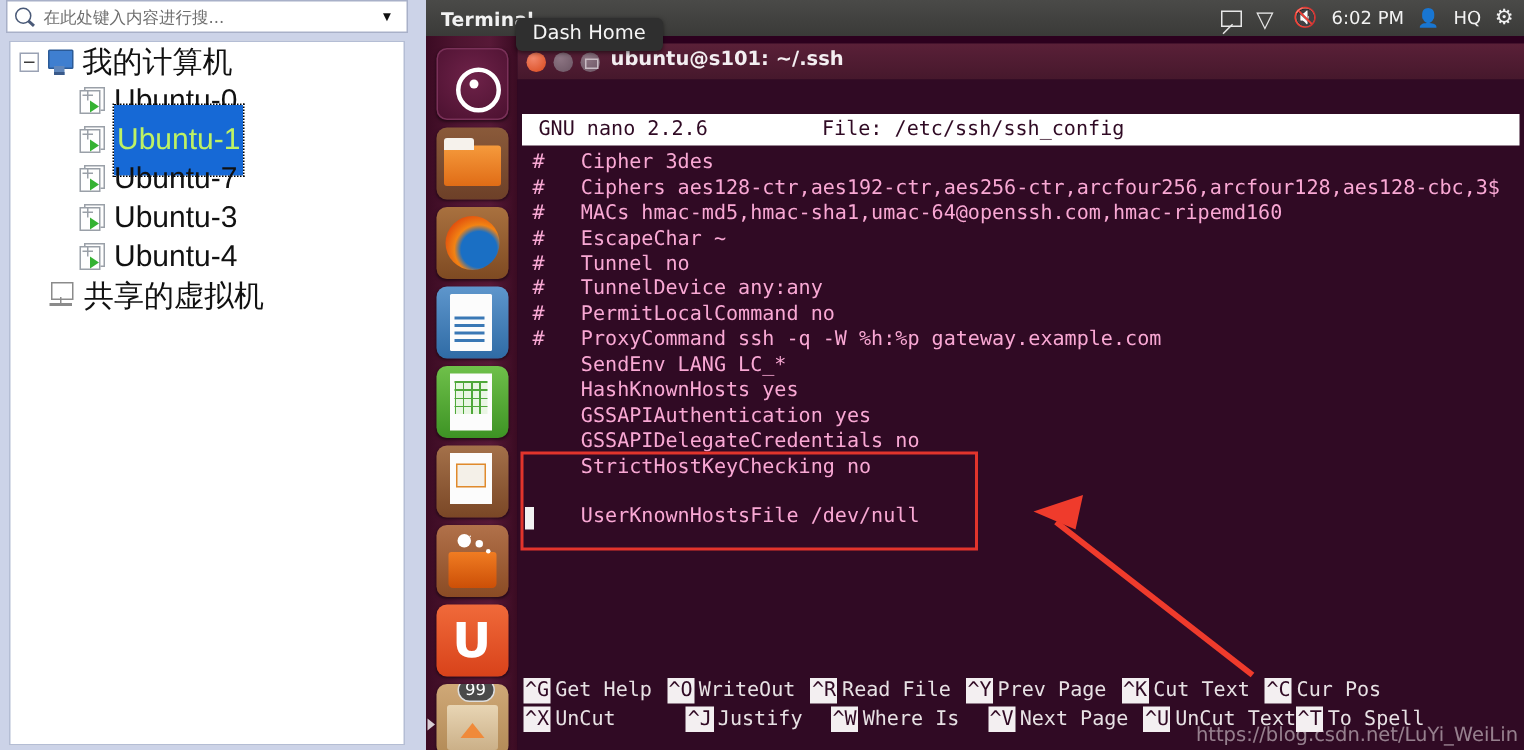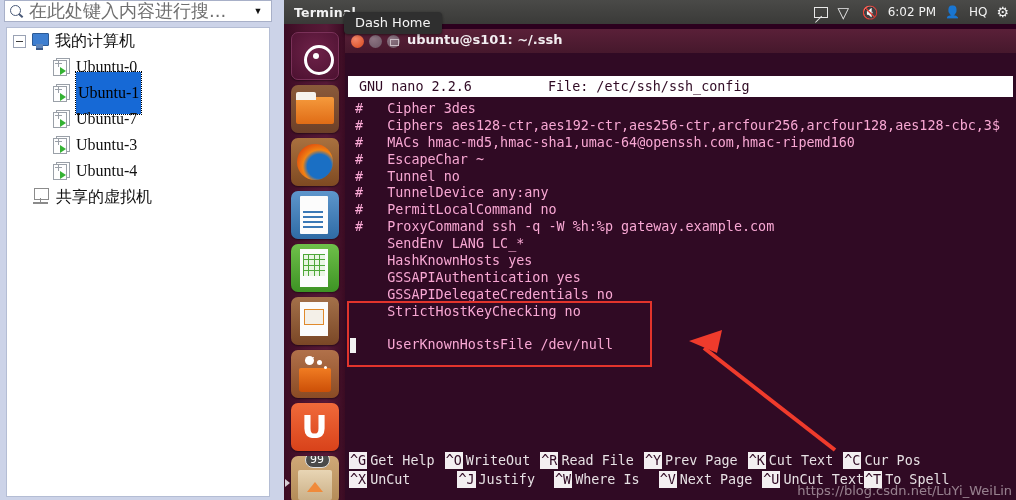--- a/index.html
+++ b/index.html
@@ -12,34 +12,34 @@
                  background:#ccd3e8; }
   #search-box { position:absolute; left:4px; top:0px; width:268px; height:22px;
                 background:#ffffff; border:1px solid #a8b0c8; display:flex;
                 align-items:center; padding:0 4px; }
   #search-icon { width:15px; height:15px; flex:0 0 15px; position:relative; }
   #search-icon::before { content:""; position:absolute; left:1px; top:1px;
       width:9px; height:9px; border:1.6px solid #4a5a78; border-radius:50%; }
   #search-icon::after { content:""; position:absolute; left:9.5px; top:9.5px;
       width:5px; height:1.8px; background:#4a5a78; transform:rotate(42deg);
       transform-origin:left center; }
-  #search-input-text { flex:1; font-size:18px; color:#6f6f6f; padding-left:5px;
+  #search-input-text { flex:1; font-size:11px; color:#6f6f6f; padding-left:5px;
       white-space:nowrap; overflow:hidden; font-family:"DejaVu Sans", sans-serif; }
   #search-caret { width:18px; text-align:center; font-size:9px; color:#111; }
 
   #tree-panel { position:absolute; left:6px; top:27px; width:264px; height:470px;
                 background:#ffffff; border:1px solid #b4bdd4; overflow:hidden; }
   .tree-row { display:flex; align-items:center; height:26px; padding-left:6px;
               white-space:nowrap; }
   .expander { width:13px; height:13px; border:1px solid #9aa2b4; background:#fff;
               margin-right:4px; position:relative; flex:0 0 13px; }
   .expander::before { content:""; position:absolute; left:2px; top:5px;
               width:7px; height:1.5px; background:#3c3c3c; }
-  .tree-label { font-size:16px; color:#111; font-family:Liberation Serif, serif; }
-  .tree-label.sel { background:#1669d6; color:#000000; outline:1px dotted #000;
+  .tree-label { font-size:20px; color:#111; font-family:Liberation Sans, sans-serif; }
+  .tree-label.sel { background:#1669d6; color:#bef264; outline:1px dotted #000;
               padding:12px 2px; }
   .ic { width:20px; height:18px; flex:0 0 20px; margin-right:5px; position:relative; }
 
   
   .ic-computer::before { content:""; position:absolute; left:2px; top:1px; width:15px;
       height:11px; background:#3f7fd0; border:1.5px solid #2b5a96; border-radius:1px; }
   .ic-computer::after { content:""; position:absolute; left:6px; top:12px; width:7px;
       height:4px; background:#5f86bb; border-bottom:2px solid #3a5a8a; }
 
   

